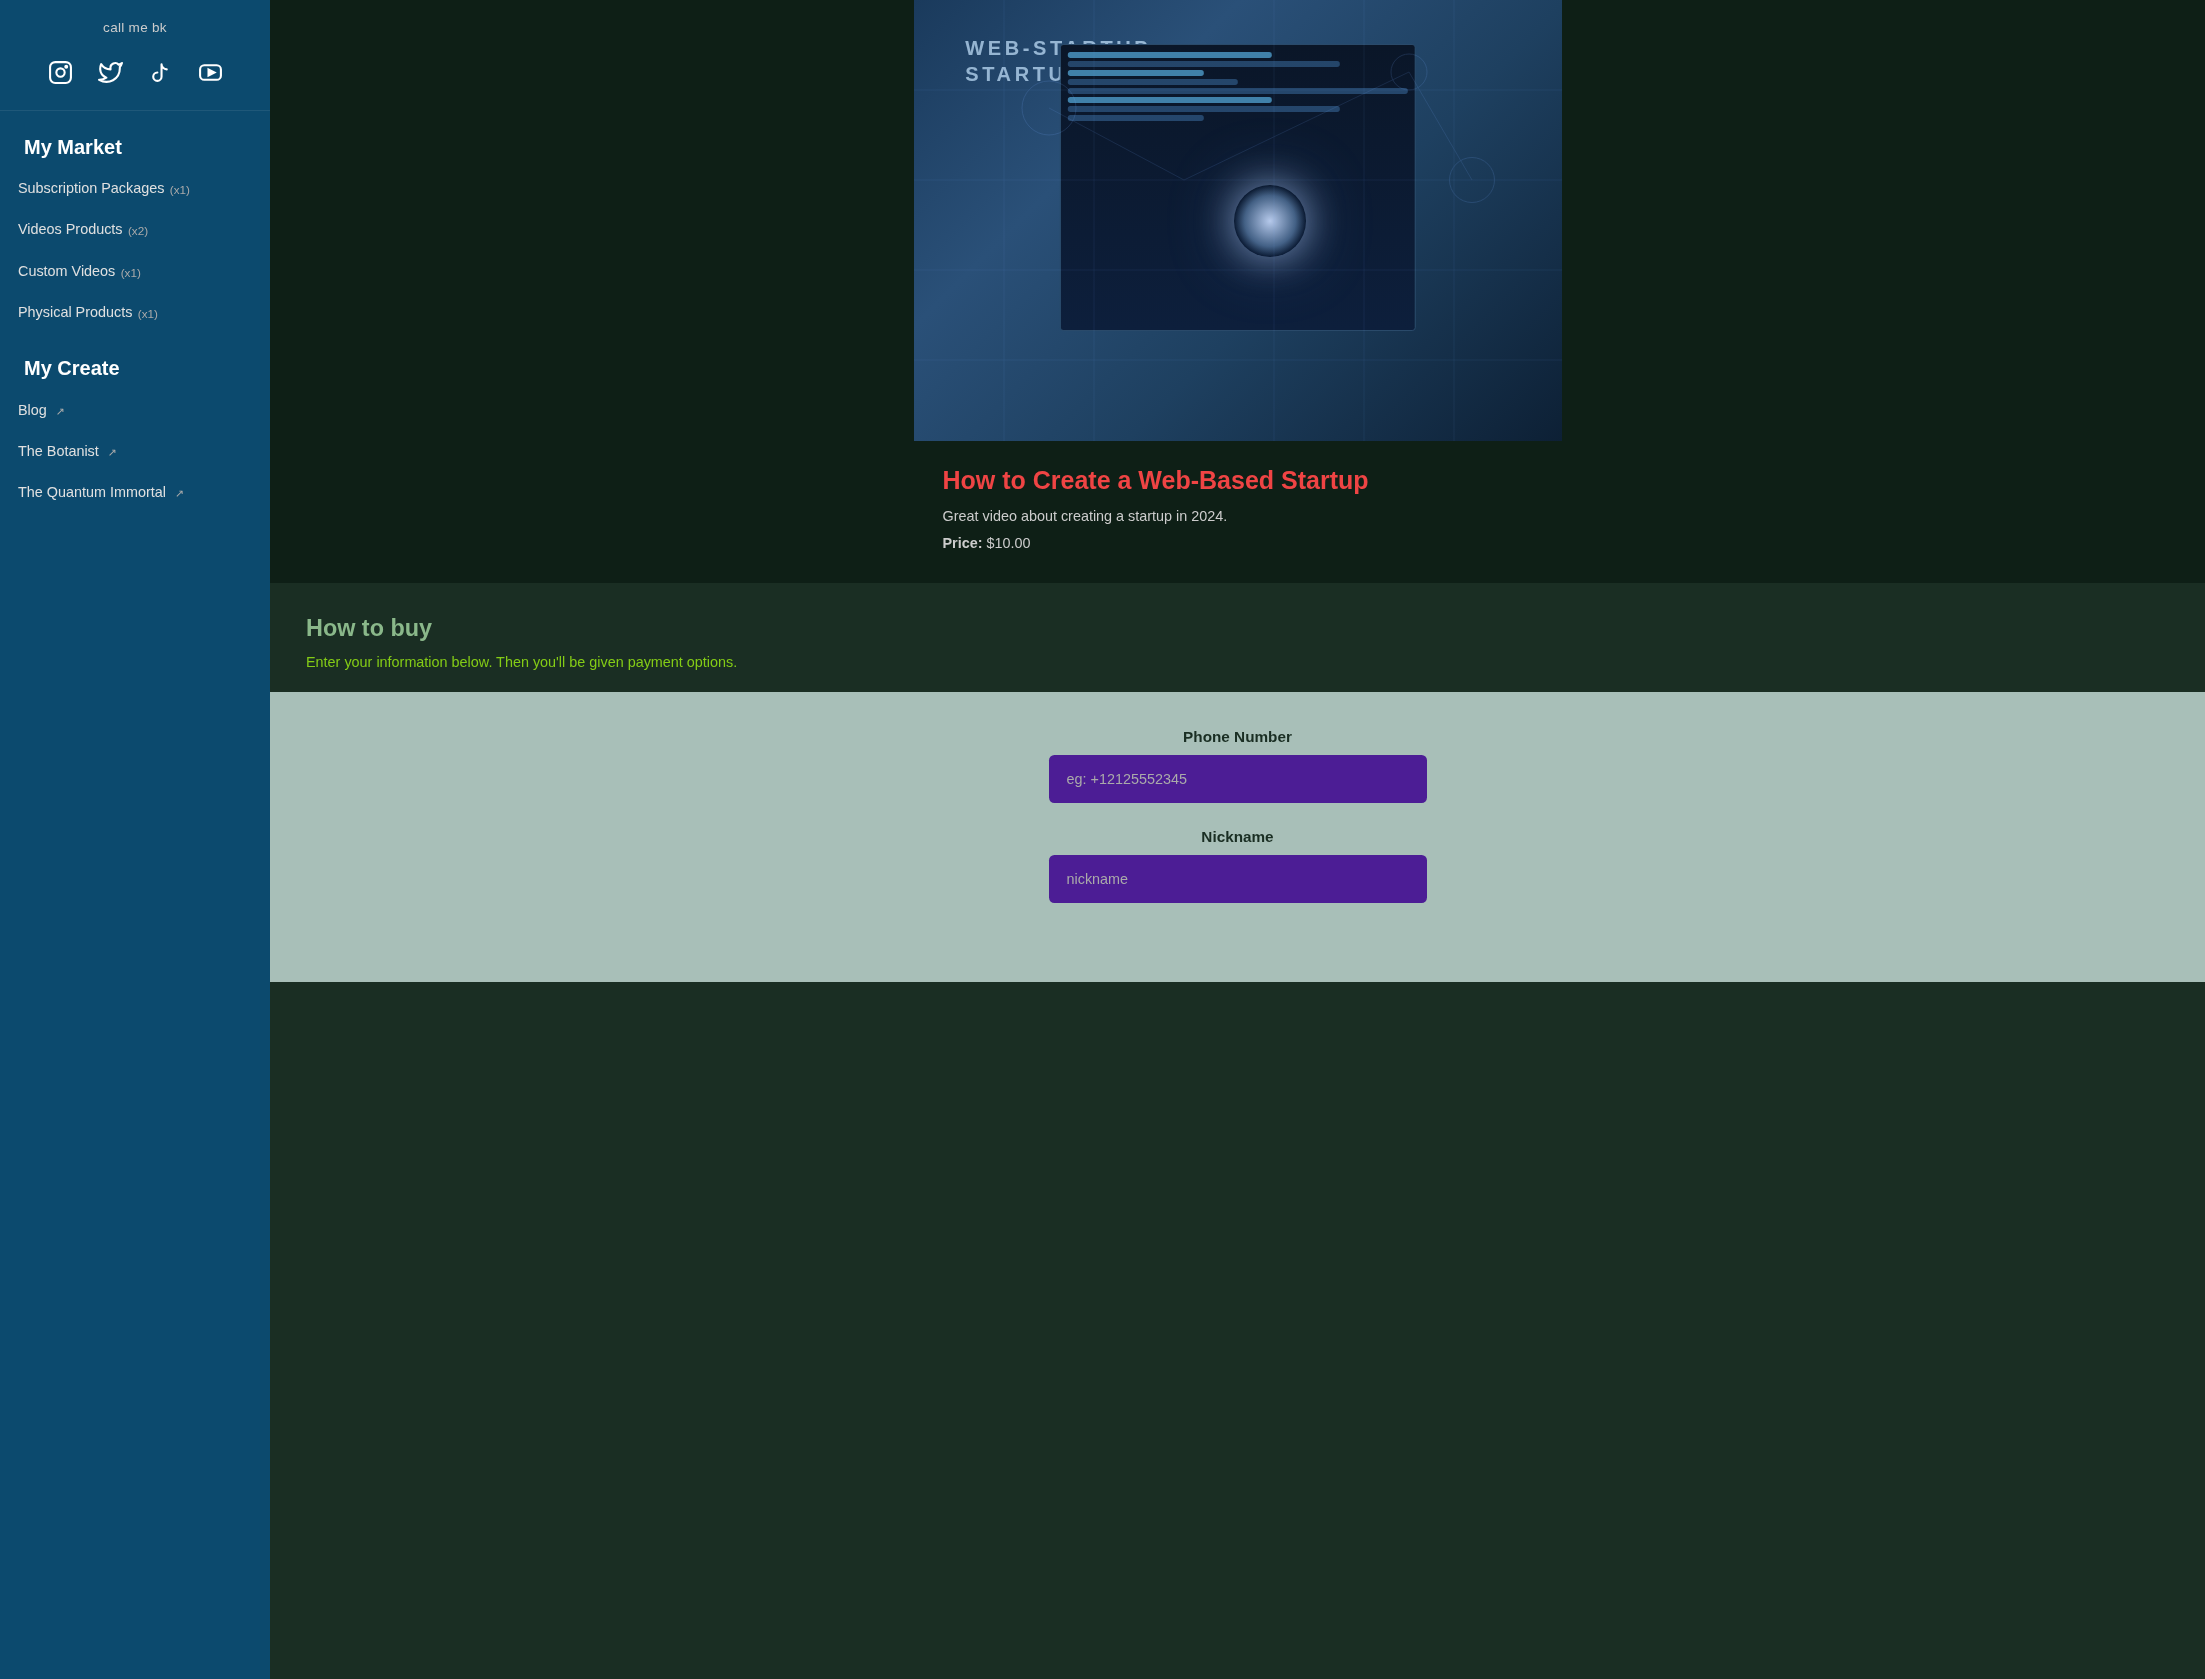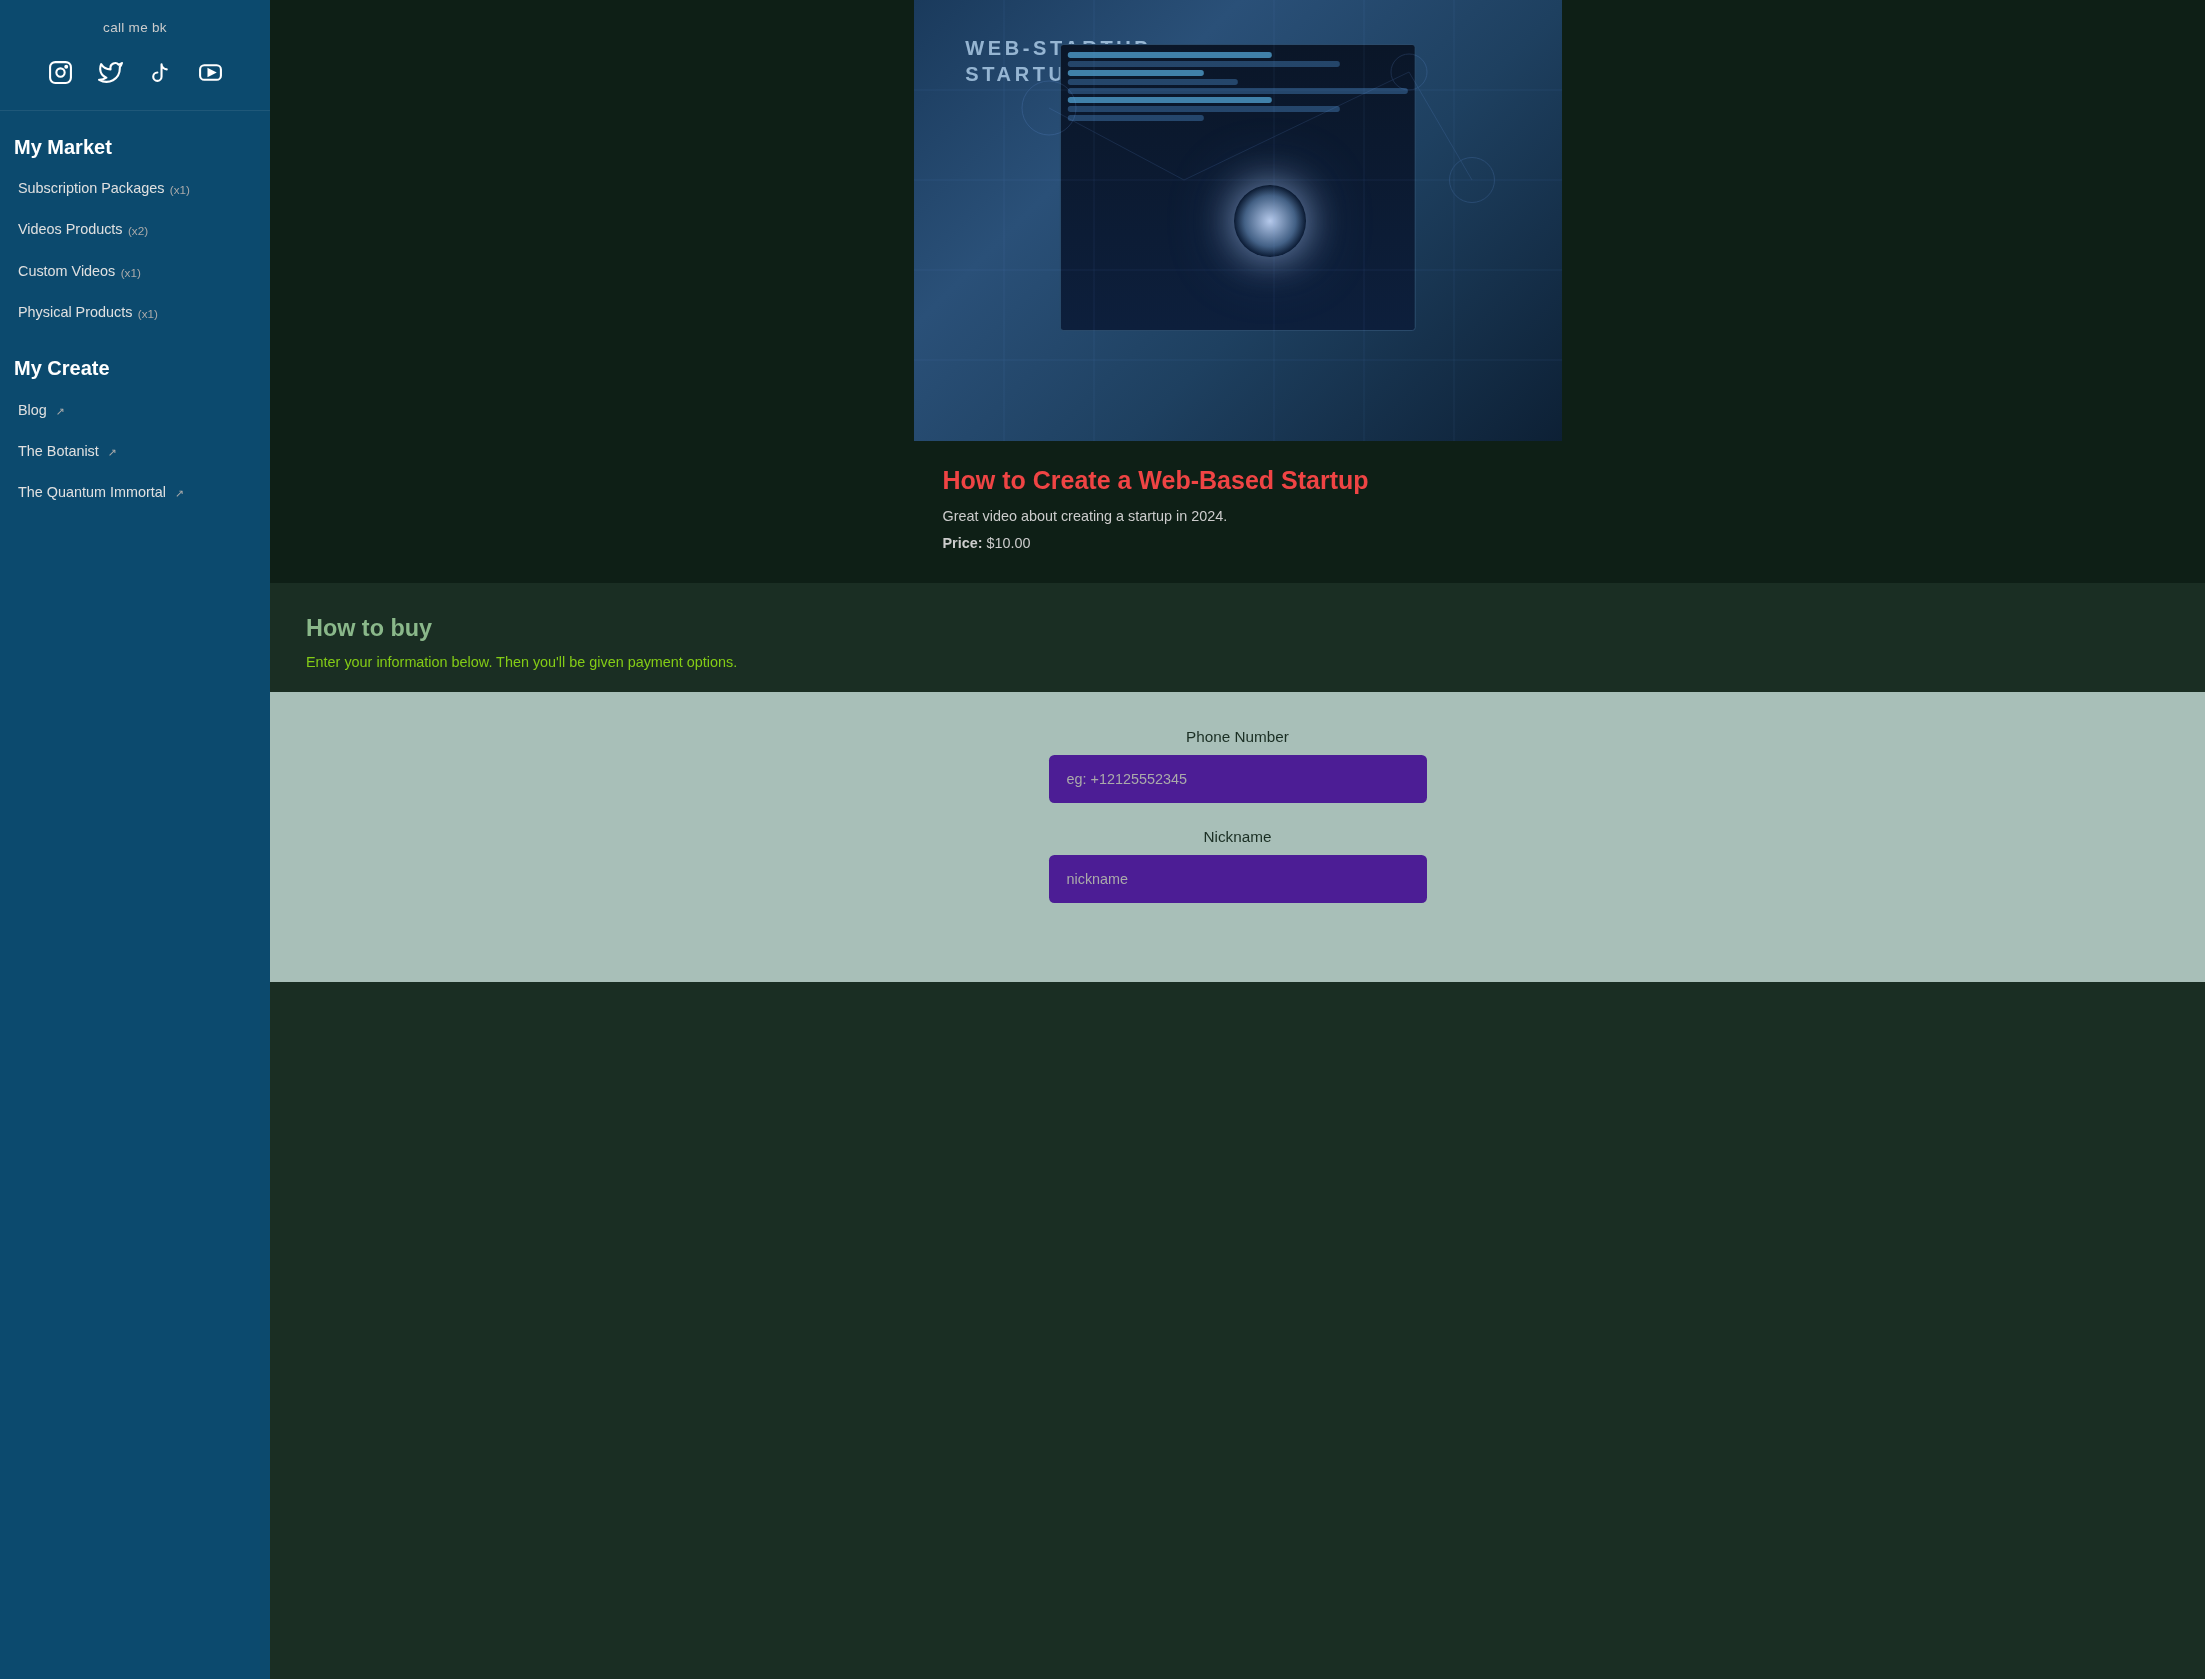--- a/index.html
+++ b/index.html
@@ -40,21 +40,21 @@
     .social-icon {
       width: 25px;
       height: 25px;
       fill: none;
       stroke: #fff;
       stroke-width: 1.8;
       cursor: pointer;
     }
 
     .sidebar-section-title {
-      padding: 25px 14px 9px;
+      padding: 25px 24px 9px;
       font-size: 20px;
       font-weight: 700;
       color: #fff;
     }
 
     .sidebar-item {
       padding: 12.6px 18px;
       font-size: 14.4px;
       color: #e0e0e0;
       cursor: pointer;
@@ -241,21 +241,21 @@
     .form-group {
       width: 100%;
       max-width: 378px;
       margin-bottom: 25px;
     }
 
     .form-label {
       display: block;
       text-align: center;
       font-size: 15.3px;
-      font-weight: 400;
+      font-weight: 700;
       color: #1a2e23;
       margin-bottom: 9px;
     }
 
     .form-input {
       width: 100%;
       padding: 16px 18px;
       border: none;
       border-radius: 5.4px;
       background: #4c1d95;

